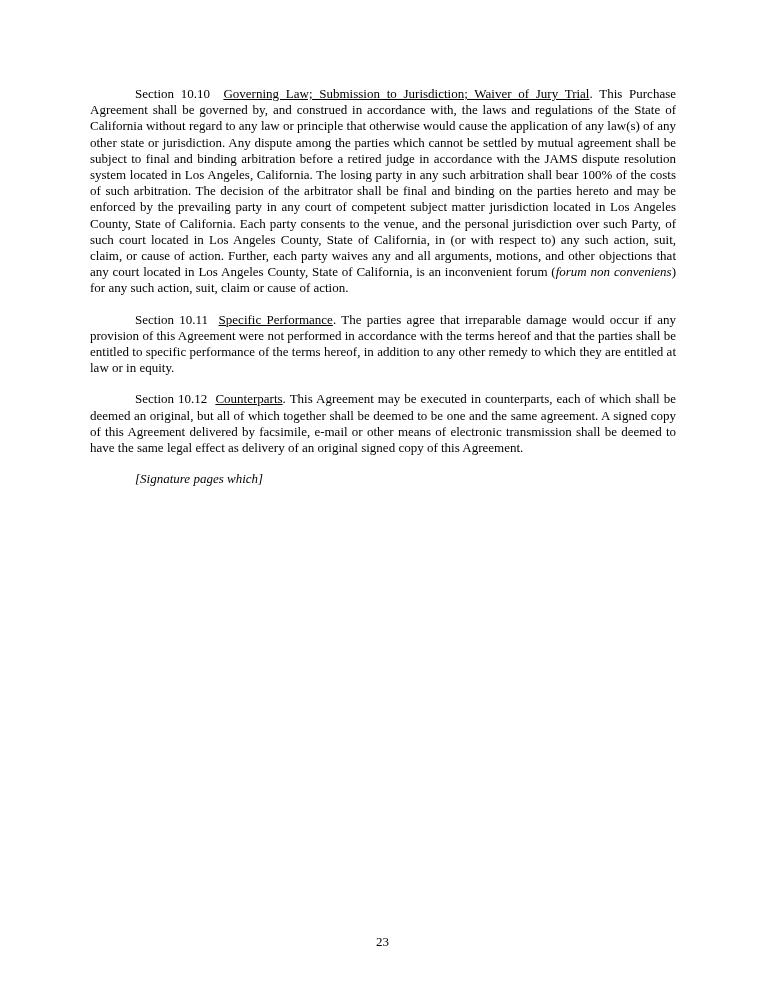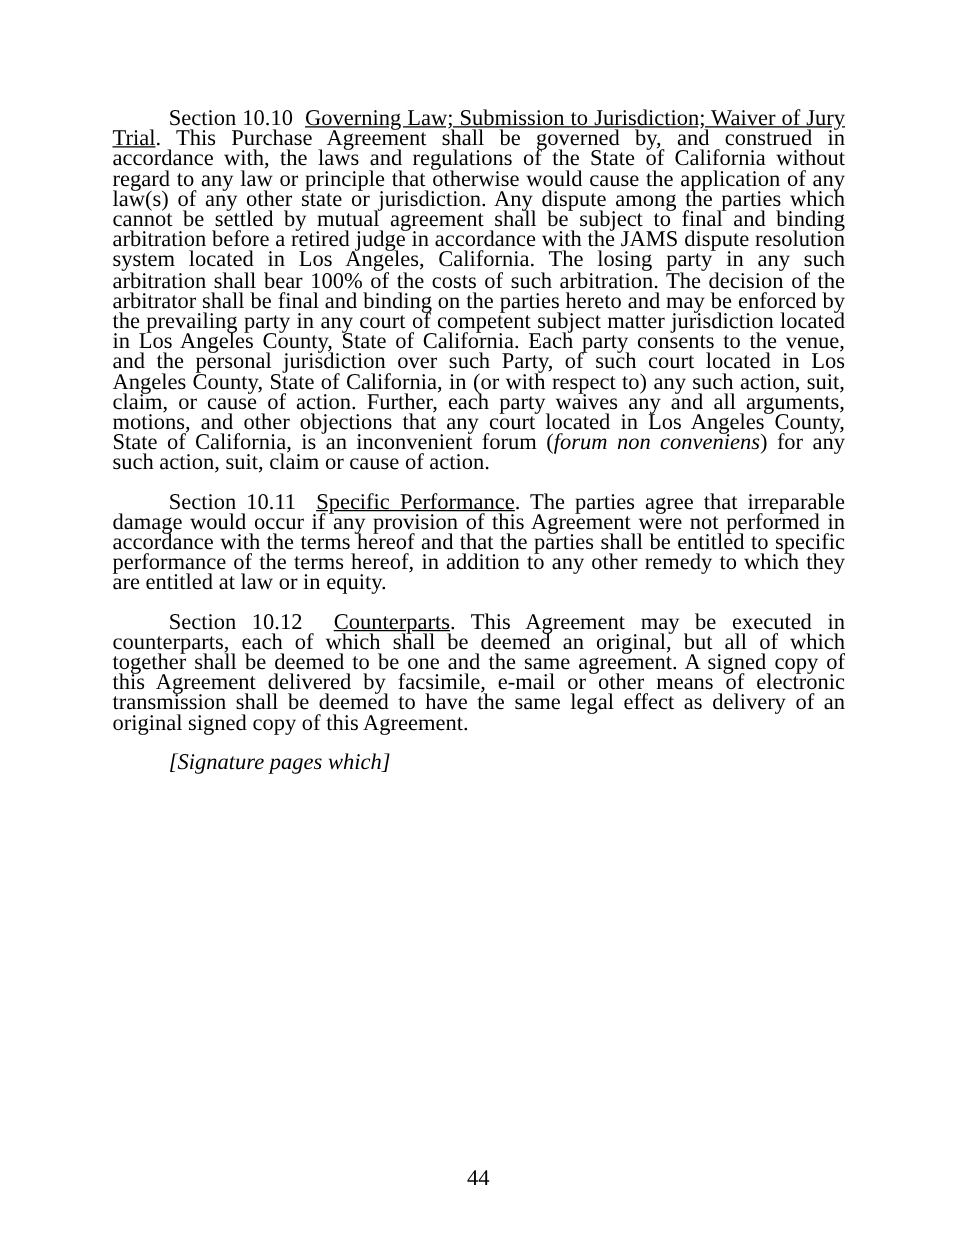--- a/index.html
+++ b/index.html
@@ -6,21 +6,21 @@
     margin: 0;
     padding: 0;
     background: #ffffff;
   }
   .page {
     position: relative;
     width: 765px;
     height: 990px;
     background: #ffffff;
     font-family: "Liberation Serif", serif;
-    font-size: 18px;
+    font-size: 13px;
     line-height: 16.2px;
     color: #000000;
     overflow: hidden;
   }
   .content {
     position: absolute;
     top: 86px;
     left: 90px;
     width: 586px;
   }
@@ -54,14 +54,14 @@
     <p class="body-para"><span>Section 10.10</span>&nbsp; <span class="u">Governing Law; Submission to Jurisdiction; Waiver of Jury Trial</span><span>. This Purchase Agreement shall be governed by, and construed in accordance with, the laws and regulations of the State of California without regard to any law or principle that otherwise would cause the application of any law(s) of any other state or jurisdiction. Any dispute among the parties which cannot be settled by mutual agreement shall be subject to final and binding arbitration before a retired judge in accordance with the JAMS dispute resolution system located in Los Angeles, California. The losing party in any such arbitration shall bear 100% of the costs of such arbitration. The decision of the arbitrator shall be final and binding on the parties hereto and may be enforced by the prevailing party in any court of competent subject matter jurisdiction located in Los Angeles County, State of California. Each party consents to the venue, and the personal jurisdiction over such Party, of such court located in Los Angeles County, State of California, in (or with respect to) any such action, suit, claim, or cause of action. Further, each party waives any and all arguments, motions, and other objections that any court located in Los Angeles County, State of California, is an inconvenient forum (</span><span class="it">forum non conveniens</span><span>) for any such action, suit, claim or cause of action.</span></p>
 
     <p class="body-para"><span>Section 10.11</span>&nbsp; <span class="u">Specific Performance</span><span>. The parties agree that irreparable damage would occur if any provision of this Agreement were not performed in accordance with the terms hereof and that the parties shall be entitled to specific performance of the terms hereof, in addition to any other remedy to which they are entitled at law or in equity.</span></p>
 
     <p class="body-para"><span>Section 10.12</span>&nbsp; <span class="u">Counterparts</span><span>. This Agreement may be executed in counterparts, each of which shall be deemed an original, but all of which together shall be deemed to be one and the same agreement. A signed copy of this Agreement delivered by facsimile, e-mail or other means of electronic transmission shall be deemed to have the same legal effect as delivery of an original signed copy of this Agreement.</span></p>
 
     <p class="body-para sig">[Signature pages which]</p>
 
   </div>
 
-  <div class="pagenum">44</div>
+  <div class="pagenum">23</div>
 </div>
 
 </body></html>

